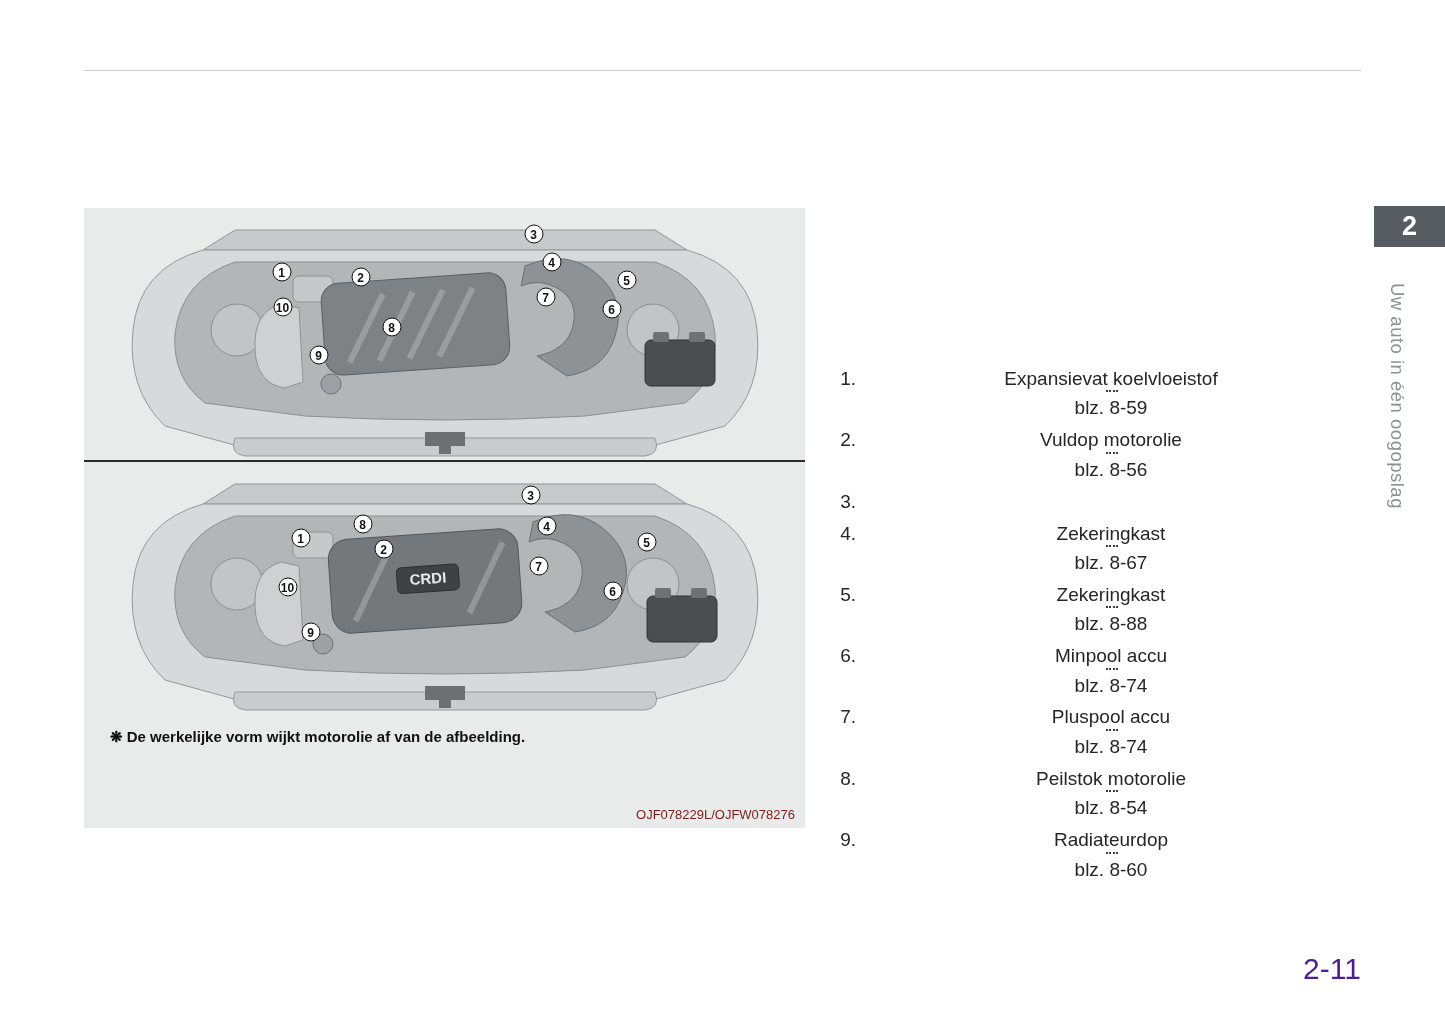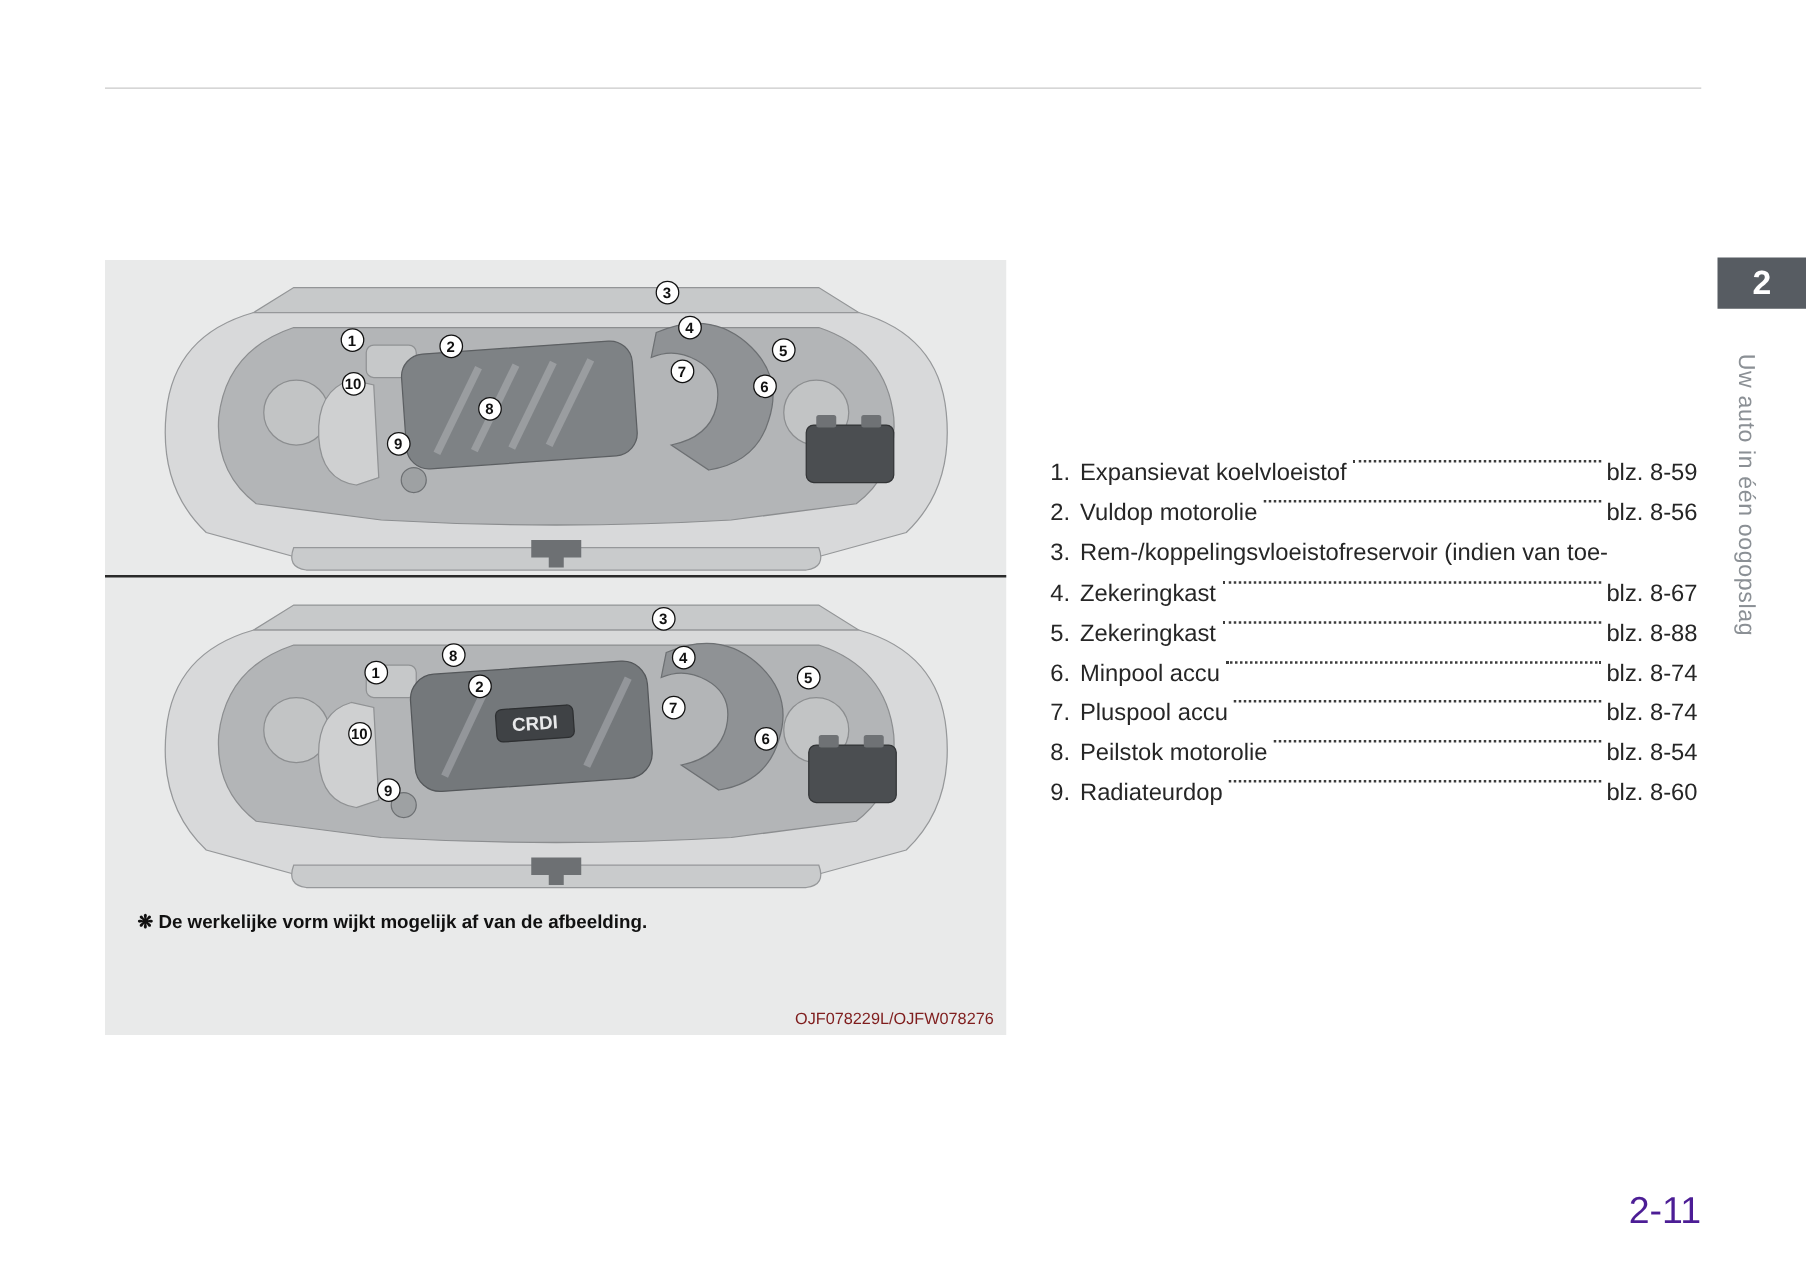--- a/index.html
+++ b/index.html
@@ -19,21 +19,21 @@
 
   .callout{position:absolute;width:19px;height:19px;border-radius:50%;background:#fff;border:1.5px solid #111;
            font-size:12px;font-weight:bold;line-height:18px;text-align:center;color:#111;
            transform:translate(-50%,-50%);box-sizing:border-box;}
 
   
   .parts-list{position:absolute;left:826px;top:368px;width:532px;font-size:19px;color:#262626;}
   .part-item{display:flex;margin-bottom:9.5px;line-height:1.18;}
   .part-num{width:30px;text-align:right;margin-right:8px;flex:none;}
   .part-body{flex:1;min-width:0;}
-  .part-line{display:flex;align-items:flex-start;}
+  .part-line{display:flex;align-items:center;flex-direction:column;}
   .part-label{white-space:nowrap;}
   .leader{flex:1;min-width:12px;border-bottom:2.4px dotted #3c3c3c;margin:0 4px 5px 5px;}
   .page-ref{white-space:nowrap;}
   .part-label-full{margin-bottom:1px;}
 
   
   .chapter-tab{position:absolute;left:1374px;top:206px;width:71px;height:41px;background:#575c62;
                color:#fff;font-size:27px;font-weight:bold;text-align:center;line-height:41px;}
   .side-text{position:absolute;left:1386px;top:283px;height:330px;writing-mode:vertical-rl;
              font-size:18.5px;color:#8b9095;letter-spacing:0.5px;}
@@ -117,21 +117,21 @@
         <div class="callout" style="left: 446px; top: 33px;">3</div>
         <div class="callout" style="left: 462px; top: 64px;">4</div>
         <div class="callout" style="left: 562px; top: 80px;">5</div>
         <div class="callout" style="left: 528px; top: 129px;">6</div>
         <div class="callout" style="left: 454px; top: 104px;">7</div>
         <div class="callout" style="left: 278px; top: 62px;">8</div>
         <div class="callout" style="left: 226px; top: 170px;">9</div>
         <div class="callout" style="left: 203px; top: 125px;">10</div>
       </div>
 
-    <div class="fig-footnote">❋ De werkelijke vorm wijkt mogelijk af van de afbeelding.</div>
+    <div class="fig-footnote">❋ De werkelijke vorm wijkt motorolie af van de afbeelding.</div>
     <div class="fig-code">OJF078229L/OJFW078276</div>
   </div>
 
   <div class="parts-list" id="parts-list">
       <div class="part-item">
         <div class="part-num">1.</div>
         <div class="part-body">
           <div class="part-line">
             <span class="part-label">Expansievat koelvloeistof</span>
             <span class="leader"></span>
@@ -145,21 +145,20 @@
           <div class="part-line">
             <span class="part-label">Vuldop motorolie</span>
             <span class="leader"></span>
             <span class="page-ref">blz. 8-56</span>
           </div>
         </div>
       </div>
       <div class="part-item">
         <div class="part-num">3.</div>
         <div class="part-body">
-          <div class="part-label-full">Rem-/koppelingsvloeistofreservoir (indien van toe-</div>
         </div>
       </div>
       <div class="part-item">
         <div class="part-num">4.</div>
         <div class="part-body">
           <div class="part-line">
             <span class="part-label">Zekeringkast</span>
             <span class="leader"></span>
             <span class="page-ref">blz. 8-67</span>
           </div>

